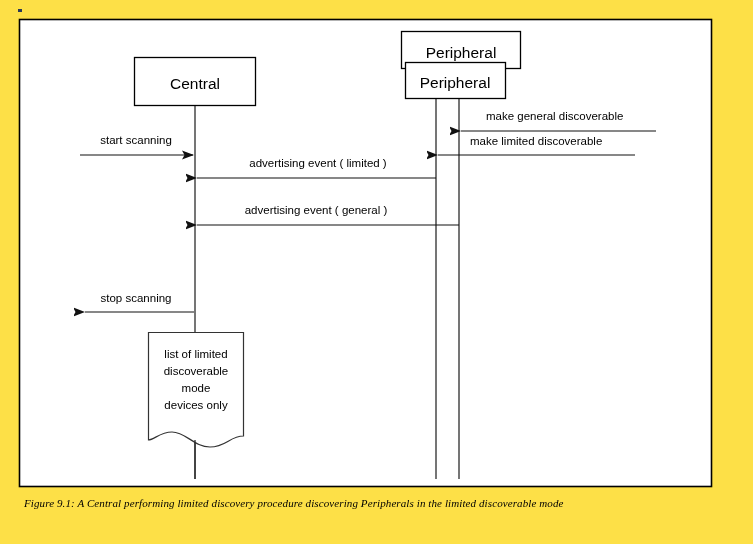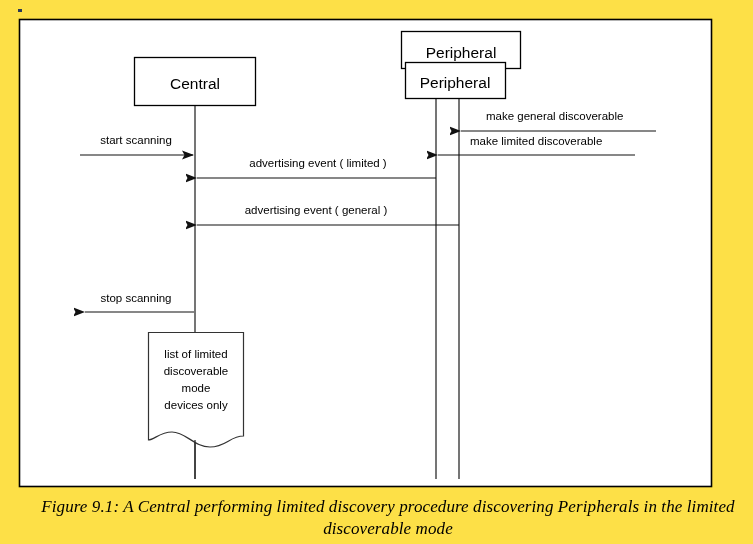--- a/index.html
+++ b/index.html
@@ -34,30 +34,29 @@
     font-size: 15.5px;
   }
   .msg-label {
     font-size: 11.5px;
   }
   .note-label {
     font-size: 11.5px;
   }
   .caption {
     position: absolute;
-    left: 32px;
+    left: 24px;
     top: 496px;
     width: 712px;
     font-family: "Liberation Serif", serif;
     font-style: italic;
-    font-size: 17px;
+    font-size: 11px;
     line-height: 1.28;
     color: #000000;
     letter-spacing: 0.1px;
-    text-align: center;
   }
   .frame {
     stroke: #000000;
     stroke-width: 1.6;
     fill: #ffffff;
   }
   .entity-box {
     stroke: #000000;
     stroke-width: 1.3;
     fill: #ffffff;

